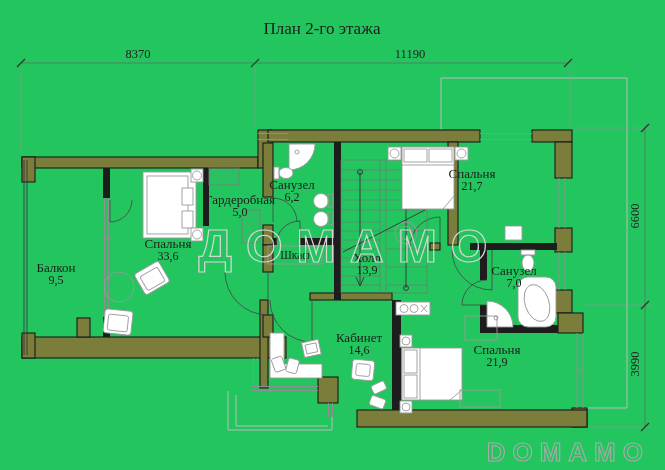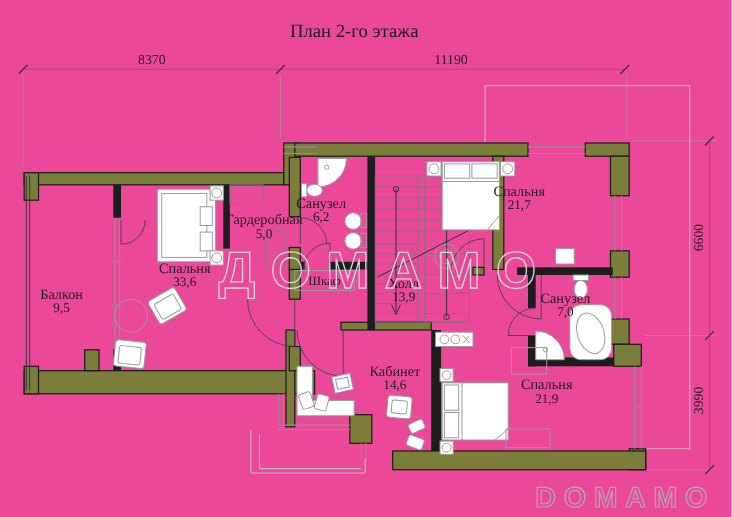--- a/index.html
+++ b/index.html
@@ -1,16 +1,16 @@
 <!DOCTYPE html>
 <html style="--wall: #7b7d3a; --partition: #1d1d1d; --furn: #9a9a9a; --roof: #bcbcbc; --watermark: #d6d6d6; --logo: #ababab;"><head>
 <meta charset="utf-8">
 <style>
   html,body{margin:0;padding:0;background:#ffffff;}
-  .stage{position:relative;width:665px;height:470px;background:#ec4899;overflow:hidden;
+  .stage{position:relative;width:665px;height:470px;background:#22c55e;overflow:hidden;
          font-family:"Liberation Serif","DejaVu Serif",serif;}
   svg text{font-family:"Liberation Serif","DejaVu Serif",serif;fill:#1d1d1d;}
   .title-t{font-size:17px;}
   .dim-t{font-size:12.5px;fill:#222;}
   .room-t{font-size:13px;}
   .area-t{font-size:12px;}
   .closet-t{font-size:11.5px;}
   .wall{fill:var(--wall,#7b7d3a);stroke:#1b1b1b;stroke-width:1.1;}
   .blk{fill:var(--partition,#1d1d1d);stroke:none;}
   .dim{stroke:#666;stroke-width:0.7;fill:none;}

